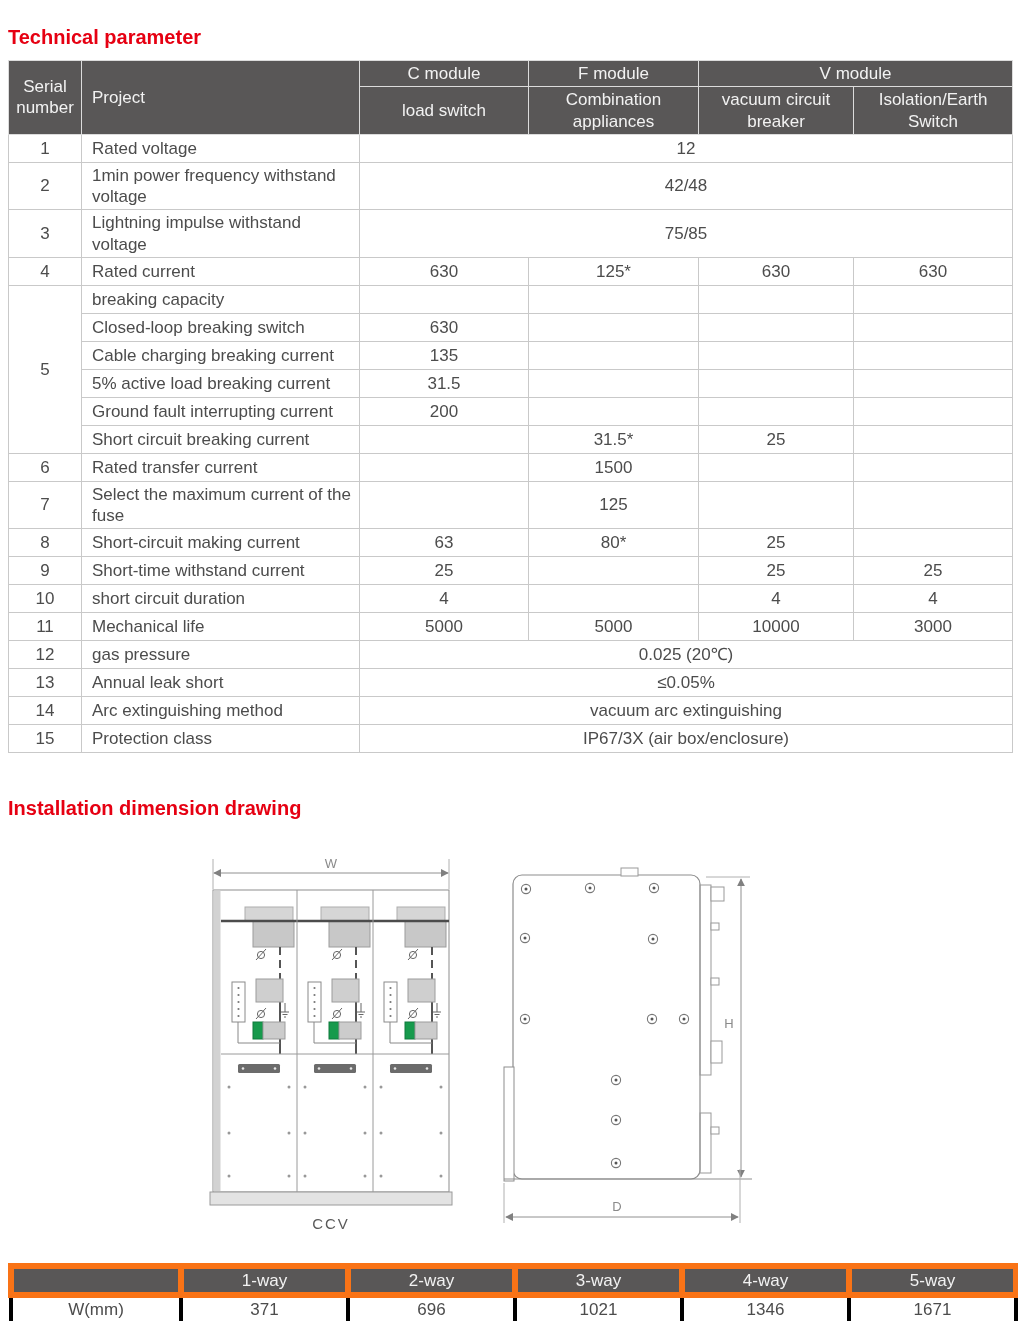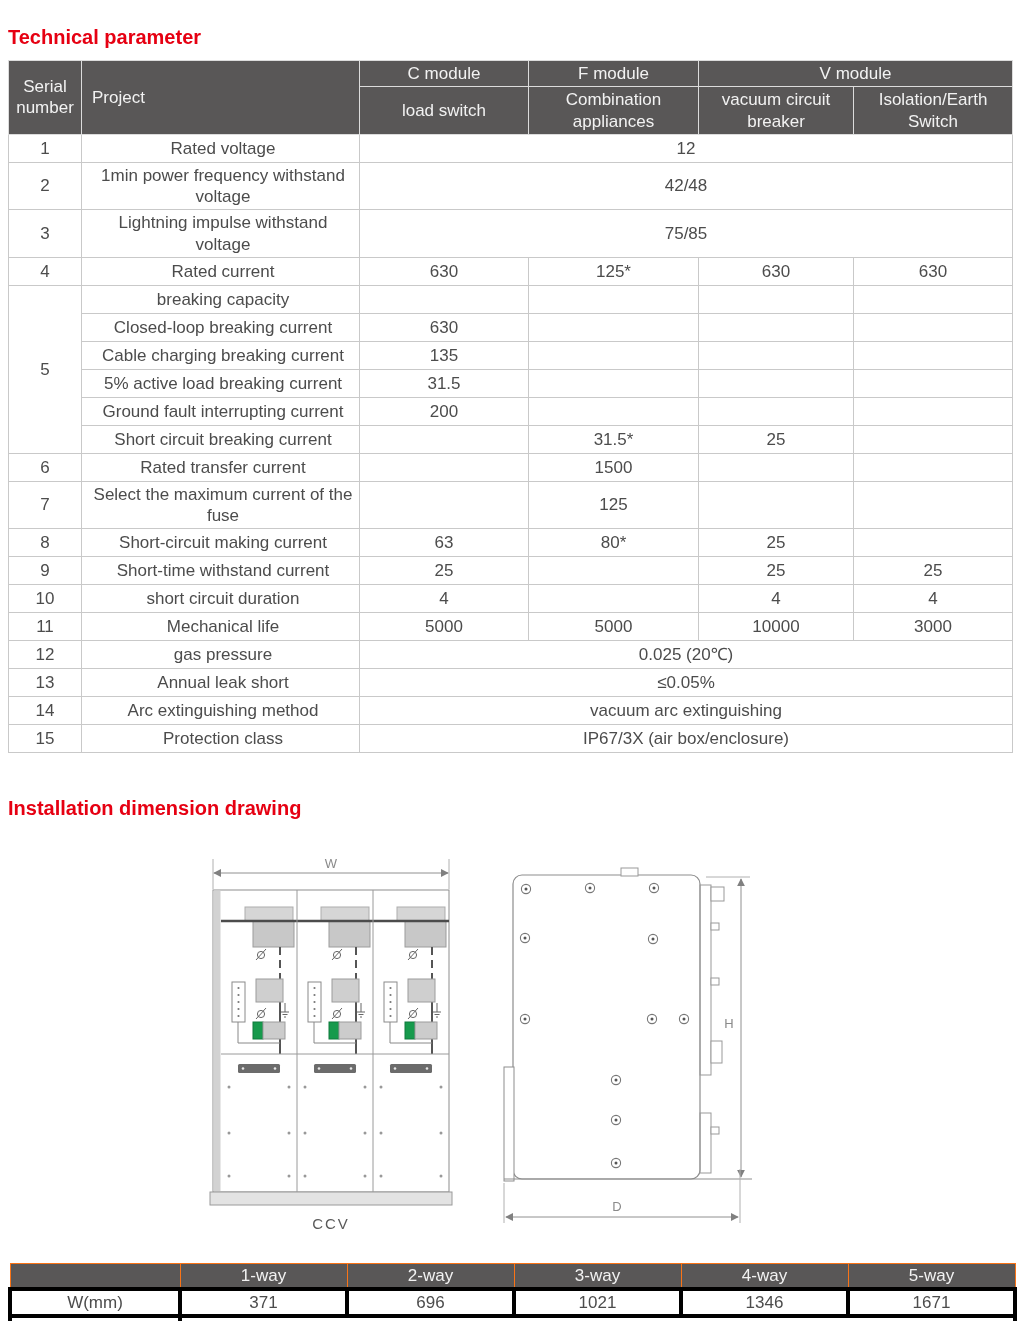--- a/index.html
+++ b/index.html
@@ -6,27 +6,27 @@
   body{width:1018px;font-family:"Liberation Sans", sans-serif;color:#4a4a4a;}
   .section-title{color:#e60012;font-size:20px;font-weight:bold;margin:26px 0 12px 8px;line-height:1.1;}
   .section-title.second{margin-top:44px;margin-bottom:8px;}
 
   table{border-collapse:collapse;table-layout:fixed;margin-left:8px;font-size:17px;color:#4c4c4c;}
   #param-table{width:1004px;}
   #param-table th,#param-table td{border:1px solid #c9c9c9;text-align:center;padding:2px 5px;height:23px;line-height:1.25;}
   #param-table thead th{background:#595757;color:#f2f2f2;font-weight:normal;border:1px solid #dcdcdc;}
   #param-table .hdr1 th{height:19px;}
   #param-table .hdr2 th{height:37px;}
-  #param-table td.label{text-align:center;padding-left:10px;}
+  #param-table td.label{text-align:left;padding-left:10px;}
   #param-table tr.tall td{height:40px;}
   #param-table th.project{text-align:left;padding-left:10px;}
 
   #dim-table{width:1005px;margin-top:24px;}
   #dim-table th,#dim-table td{border:4px solid #000000;text-align:center;padding:1px 4px;height:21px;}
-  #dim-table thead th{background:#595757;color:#f2f2f2;font-weight:normal;border:1px solid #f97316;}
+  #dim-table thead th{background:#595757;color:#f2f2f2;font-weight:normal;border:6px solid #f97316;}
 
   #drawing{display:block;}
   #drawing text{font-family:"Liberation Sans", sans-serif;}
   .dim-text{font-size:13px;fill:#8a8a8a;}
   .caption-text{font-size:15px;fill:#5a5a5a;letter-spacing:2px;}
 </style>
 </head>
 <body>
 
 <h1 class="section-title">Technical parameter</h1>
@@ -81,21 +81,21 @@
     </tr>
     <tr>
       <td rowspan="6">5</td>
       <td class="label">breaking capacity</td>
       <td></td>
       <td></td>
       <td></td>
       <td></td>
     </tr>
     <tr>
-      <td class="label">Closed-loop breaking current</td>
+      <td class="label">Closed-loop breaking switch</td>
       <td>630</td>
       <td></td>
       <td></td>
       <td></td>
     </tr>
     <tr>
       <td class="label">Cable charging breaking current</td>
       <td>135</td>
       <td></td>
       <td></td>

